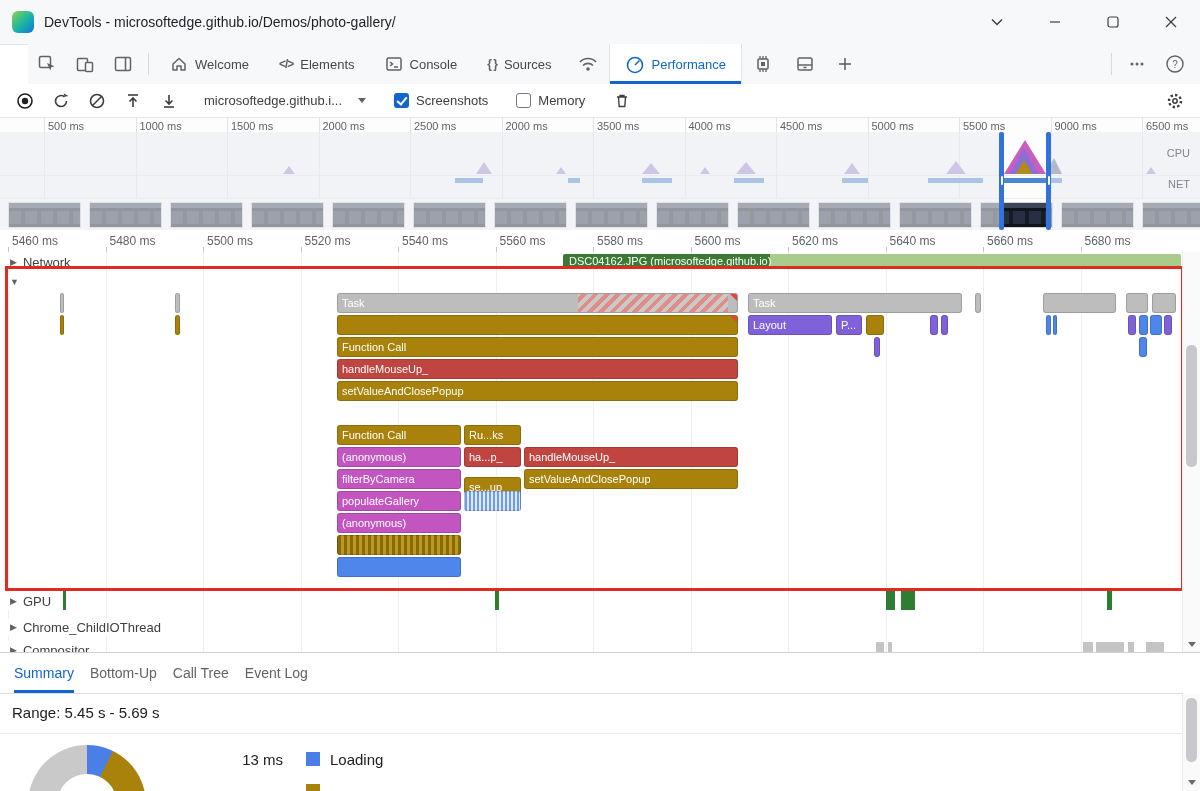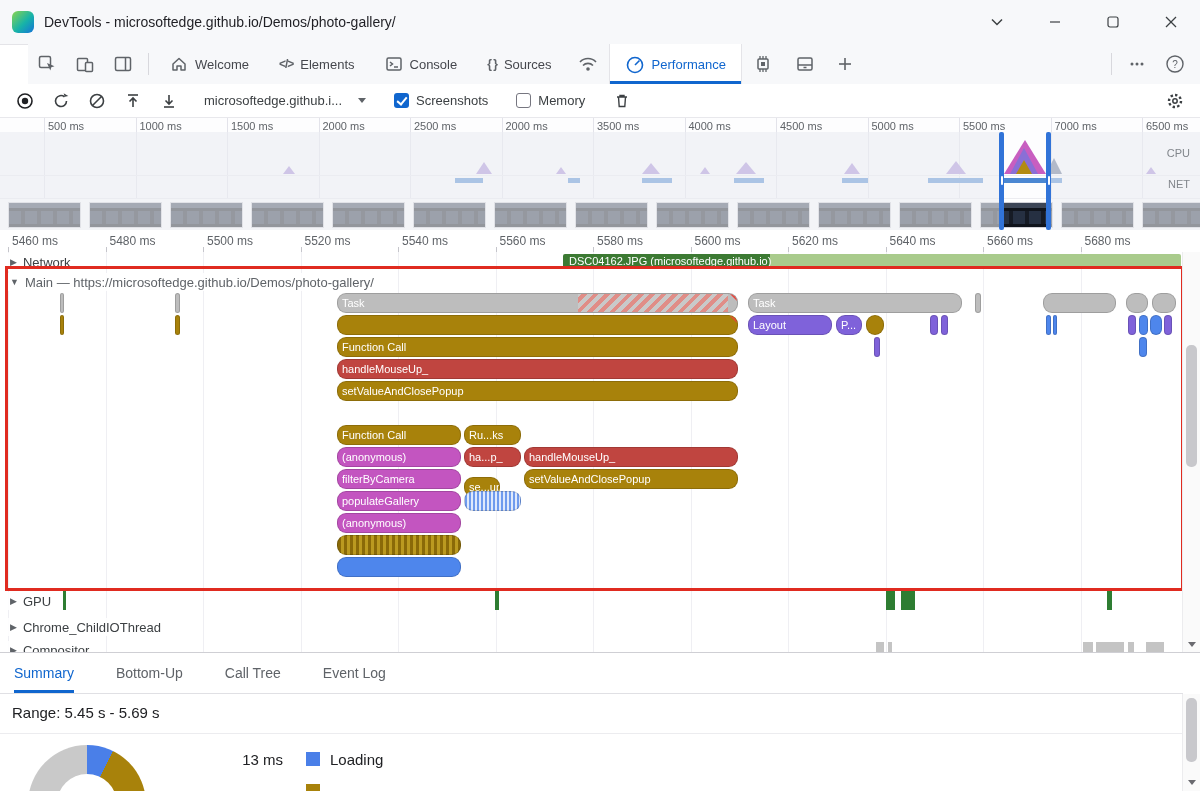--- a/index.html
+++ b/index.html
@@ -53,21 +53,21 @@
   .ruler{position:absolute;top:230px;left:0;right:0;height:22px;background:#fff;border-bottom:1px solid #d8d8de;}
 
   
   .tracks{position:absolute;top:252px;left:0;right:0;height:400px;background:#fff;overflow:hidden;}
   .trackhead{position:absolute;left:0;display:flex;align-items:center;gap:6px;font-size:13px;color:#3c4043;padding-left:10px;height:18px;z-index:2;background:rgba(255,255,255,.85);white-space:nowrap;}
   .exp{font-size:9px;color:#5f6368;}
   .netbar{position:absolute;left:563px;top:2px;width:618px;height:15px;border-radius:2px;z-index:1;
       background:linear-gradient(90deg,#3c7a33 0 207px,#a9cb8c 207px 100%);}
   .netlabel{display:block;font-size:11px;line-height:15px;color:#fff;padding-left:6px;white-space:nowrap;overflow:hidden;}
   .flame{position:absolute;left:0;top:41px;right:17px;height:287px;z-index:1;}
-  .bar{position:absolute;height:20px;box-sizing:border-box;border:1px solid rgba(0,0,0,.16);border-radius:9px;overflow:hidden;}
+  .bar{position:absolute;height:20px;box-sizing:border-box;border:1px solid rgba(0,0,0,.16);border-radius:3px;overflow:hidden;}
   .c-task{background:#bdbdbd;}
   .c-script{background:#a8820b;}
   .c-func{background:#c04540;}
   .c-anon{background:#c355c0;}
   .c-render{background:#7f62da;}
   .c-parse{background:#4e86ec;}
   .c-parse_striped{background:repeating-linear-gradient(90deg,#6f9bee 0 2px,#dfe9fc 2px 4px);}
   .c-script_striped{background:repeating-linear-gradient(90deg,#8a6a08 0 3px,#bb9a20 3px 6px);}
   .barlabel{display:block;font-size:11px;line-height:18px;color:#fff;padding:0 4px;white-space:nowrap;overflow:hidden;}
   .hatch{position:absolute;top:0;bottom:0;background:repeating-linear-gradient(-45deg,#e08d87 0 4px,#c9c9c9 4px 8px);}
@@ -75,21 +75,21 @@
   .redbox{position:absolute;left:5px;top:14px;width:1173px;height:319px;border:3px solid #e02b20;z-index:5;pointer-events:none;}
 
   
   .vscroll{position:absolute;right:0;top:0;width:17px;height:100%;background:#fafafa;border-left:1px solid #ececee;z-index:6;}
   .sthumb{position:absolute;left:3px;width:11px;background:#c8c8cc;border-radius:5px;}
   .sbtn{position:absolute;left:0;width:17px;height:16px;display:flex;align-items:center;justify-content:center;}
   .tri-down{width:0;height:0;border-left:4px solid transparent;border-right:4px solid transparent;border-top:5px solid #6a6a6f;}
 
   
   .bottom{position:absolute;top:652px;left:0;right:0;height:139px;background:#fff;border-top:1px solid #cfcfd4;overflow:hidden;}
-  .btabs{position:absolute;top:0;left:0;right:17px;height:40px;border-bottom:1px solid #e0e0e4;display:flex;align-items:stretch;padding-left:14px;gap:42px;}
+  .btabs{position:absolute;top:0;left:0;right:17px;height:40px;border-bottom:1px solid #e0e0e4;display:flex;align-items:stretch;padding-left:14px;gap:16px;}
   .btab{display:flex;align-items:center;font-size:14px;color:#5f6368;}
   .btab.active{color:#1066ce;box-shadow:inset 0 -3px 0 #1066ce;}
   .rangeline{position:absolute;top:40px;left:0;right:17px;height:40px;line-height:40px;padding-left:12px;font-size:15px;color:#202124;border-bottom:1px solid #ececef;}
   .donut{position:absolute;left:28px;top:92px;width:118px;height:118px;border-radius:50%;}
   .hole{position:absolute;left:29px;top:29px;width:60px;height:60px;border-radius:50%;background:#fff;}
   .legval{position:absolute;left:195px;top:98px;width:88px;text-align:right;font-size:15px;color:#202124;}
   .legsw{position:absolute;left:306px;top:99px;width:14px;height:14px;}
   .leglab{position:absolute;left:330px;top:98px;font-size:15px;color:#202124;}
 </style>
 </head>
@@ -302,21 +302,21 @@
         <div style="position: absolute; left: 597px; top: 2px; font: 11px &quot;Liberation Sans&quot;, sans-serif; color: rgb(95, 99, 104); white-space: nowrap;">3500 ms</div>
         <div style="position: absolute; left: 684.5px; top: 0px; bottom: 0px; width: 1px; background: rgb(227, 227, 234);"></div>
         <div style="position: absolute; left: 688.5px; top: 2px; font: 11px &quot;Liberation Sans&quot;, sans-serif; color: rgb(95, 99, 104); white-space: nowrap;">4000 ms</div>
         <div style="position: absolute; left: 776px; top: 0px; bottom: 0px; width: 1px; background: rgb(227, 227, 234);"></div>
         <div style="position: absolute; left: 780px; top: 2px; font: 11px &quot;Liberation Sans&quot;, sans-serif; color: rgb(95, 99, 104); white-space: nowrap;">4500 ms</div>
         <div style="position: absolute; left: 867.5px; top: 0px; bottom: 0px; width: 1px; background: rgb(227, 227, 234);"></div>
         <div style="position: absolute; left: 871.5px; top: 2px; font: 11px &quot;Liberation Sans&quot;, sans-serif; color: rgb(95, 99, 104); white-space: nowrap;">5000 ms</div>
         <div style="position: absolute; left: 959px; top: 0px; bottom: 0px; width: 1px; background: rgb(227, 227, 234);"></div>
         <div style="position: absolute; left: 963px; top: 2px; font: 11px &quot;Liberation Sans&quot;, sans-serif; color: rgb(95, 99, 104); white-space: nowrap;">5500 ms</div>
         <div style="position: absolute; left: 1050.5px; top: 0px; bottom: 0px; width: 1px; background: rgb(227, 227, 234);"></div>
-        <div style="position: absolute; left: 1054.5px; top: 2px; font: 11px &quot;Liberation Sans&quot;, sans-serif; color: rgb(95, 99, 104); white-space: nowrap;">7000 ms</div>
+        <div style="position: absolute; left: 1054.5px; top: 2px; font: 11px &quot;Liberation Sans&quot;, sans-serif; color: rgb(95, 99, 104); white-space: nowrap;">9000 ms</div>
         <div style="position: absolute; left: 1142px; top: 0px; bottom: 0px; width: 1px; background: rgb(227, 227, 234);"></div>
         <div style="position: absolute; left: 1146px; top: 2px; font: 11px &quot;Liberation Sans&quot;, sans-serif; color: rgb(95, 99, 104); white-space: nowrap;">6500 ms</div>
         <div style="position: absolute; left: 0px; right: 0px; top: 57px; height: 1px; background: rgb(236, 236, 241);"></div>
         <div style="position: absolute; left: 283px; width: 12px; height: 8px; top: 48px; background: rgb(165, 139, 216); clip-path: polygon(0px 100%, 50% 0px, 100% 100%);"></div>
         <div style="position: absolute; left: 476px; width: 16px; height: 12px; top: 44px; background: rgb(165, 139, 216); clip-path: polygon(0px 100%, 50% 0px, 100% 100%);"></div>
         <div style="position: absolute; left: 556px; width: 10px; height: 7px; top: 49px; background: rgb(165, 139, 216); clip-path: polygon(0px 100%, 50% 0px, 100% 100%);"></div>
         <div style="position: absolute; left: 642px; width: 18px; height: 11px; top: 45px; background: rgb(165, 139, 216); clip-path: polygon(0px 100%, 50% 0px, 100% 100%);"></div>
         <div style="position: absolute; left: 700px; width: 10px; height: 7px; top: 49px; background: rgb(165, 139, 216); clip-path: polygon(0px 100%, 50% 0px, 100% 100%);"></div>
         <div style="position: absolute; left: 736px; width: 20px; height: 12px; top: 44px; background: rgb(165, 139, 216); clip-path: polygon(0px 100%, 50% 0px, 100% 100%);"></div>
         <div style="position: absolute; left: 844px; width: 16px; height: 11px; top: 45px; background: rgb(165, 139, 216); clip-path: polygon(0px 100%, 50% 0px, 100% 100%);"></div>
@@ -408,21 +408,20 @@
     <div class="trackhead" style="top:1px;">
       <span class="exp">▶</span>
       <span>Network</span>
     </div>
     <div class="netbar">
       <span class="netlabel">DSC04162.JPG (microsoftedge.github.io)</span>
     </div>
 
     <div class="trackhead" style="top:21px;">
       <span class="exp">▼</span>
-      <span style="color:#5f6368;">Main — https://microsoftedge.github.io/Demos/photo-gallery/</span>
     </div>
     <div class="flame">
         <div class="bar c-task" style="position: absolute; left: 60px; top: 0px; width: 4px;"></div>
         <div class="bar c-task" style="position: absolute; left: 175px; top: 0px; width: 5px;"></div>
         <div class="bar c-task" style="position: absolute; left: 337px; top: 0px; width: 401px;">
           <span class="barlabel">Task</span>
           <div class="hatch" style="position: absolute; left: 240px; width: 150px; top: 0px; bottom: 0px;"></div>
           <div class="corner" style="position: absolute;"></div>
         </div>
         <div class="bar c-task" style="position: absolute; left: 748px; top: 0px; width: 214px;">
@@ -474,21 +473,21 @@
         </div>
         <div class="bar c-func" style="position: absolute; left: 464px; top: 154px; width: 57px;">
           <span class="barlabel">ha...p_</span>
         </div>
         <div class="bar c-func" style="position: absolute; left: 524px; top: 154px; width: 214px;">
           <span class="barlabel">handleMouseUp_</span>
         </div>
         <div class="bar c-anon" style="position: absolute; left: 337px; top: 176px; width: 124px;">
           <span class="barlabel">filterByCamera</span>
         </div>
-        <div class="bar c-script" style="position: absolute; left: 464px; top: 184px; width: 36px;">
+        <div class="bar c-script" style="position: absolute; left: 464px; top: 184px; width: 57px;">
           <span class="barlabel">se...up</span>
         </div>
         <div class="bar c-script" style="position: absolute; left: 524px; top: 176px; width: 214px;">
           <span class="barlabel">setValueAndClosePopup</span>
         </div>
         <div class="bar c-anon" style="position: absolute; left: 337px; top: 198px; width: 124px;">
           <span class="barlabel">populateGallery</span>
         </div>
         <div class="bar c-parse_striped" style="position: absolute; left: 464px; top: 198px; width: 57px;"></div>
         <div class="bar c-anon" style="position: absolute; left: 337px; top: 220px; width: 124px;">

